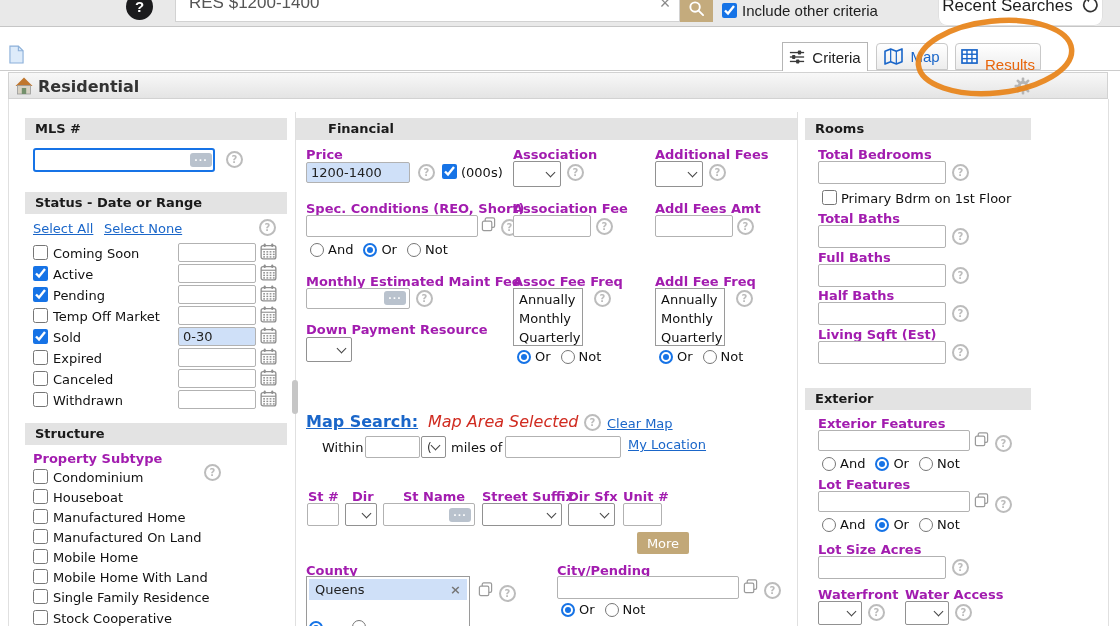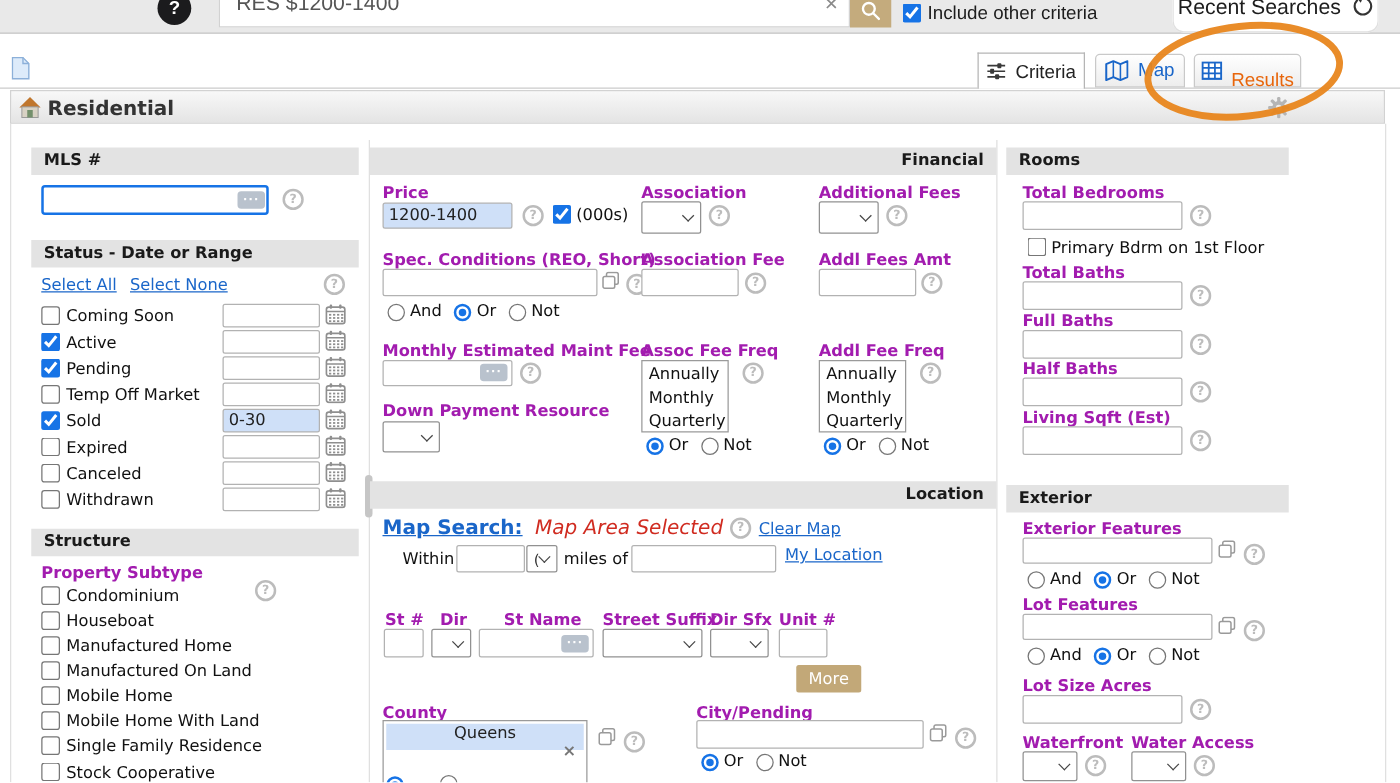--- a/index.html
+++ b/index.html
@@ -30,21 +30,21 @@
   .tab-results .tlabel{color:#e8650a;margin-top:16px;}
   
   .resbar{position:absolute;left:8px;top:72px;width:1100px;height:27px;background:linear-gradient(#f8f8f8,#e4e4e4);
           border:1px solid #d2d2d2;box-sizing:border-box;}
   .restitle{position:absolute;left:38px;top:77px;font:600 16px "DejaVu Sans",sans-serif;color:#333;}
   
   .vline{position:absolute;width:1px;background:#e0e0e0;}
   .thumb{position:absolute;left:292px;top:380px;width:6px;height:34px;background:#c6c6c6;border-radius:3px;}
   
   .shdr{position:absolute;height:22px;background:#e3e3e3;font:bold 13px/22px "DejaVu Sans",sans-serif;color:#1a1a1a;box-sizing:border-box;padding:0 10px;}
-  .shdr.center{text-align:right;padding-left:32px;}
+  .shdr.center{text-align:left;padding-left:32px;}
   .lbl{position:absolute;font:bold 13px "DejaVu Sans",sans-serif;color:#a21caf;white-space:nowrap;}
   .ti{position:absolute;border:1px solid #b2b2b2;background:#fff;box-sizing:border-box;font:13px "DejaVu Sans",sans-serif;color:#222;padding:0 4px;border-radius:2px;outline:none;}
   .ti.filled{background:#cfe0f8;}
   .q{position:absolute;width:17px;height:17px;border:2px solid #bcbcbc;border-radius:50%;box-sizing:border-box;color:#bcbcbc;
      font:bold 10px/13px "DejaVu Sans",sans-serif;text-align:center;background:transparent;cursor:pointer;}
   .q::before{content:"?";}
   .selbox{position:absolute;border:1px solid #919191;background:#fff;box-sizing:border-box;border-radius:2px;cursor:pointer;
           font:12px "DejaVu Sans",sans-serif;color:#333;padding:4px 0 0 5px;}
   .selbox::after{content:"";position:absolute;right:6px;top:50%;margin-top:-5px;width:6px;height:6px;
           border-right:1.6px solid #444;border-bottom:1.6px solid #444;transform:rotate(45deg);}
@@ -54,21 +54,21 @@
   .dots{position:absolute;width:22px;height:14px;background:#b9c2cd;border-radius:3px;color:#fff;
         font:bold 9px/14px "DejaVu Sans",sans-serif;text-align:center;letter-spacing:1px;cursor:pointer;}
   .dots::before{content:"\00b7\00b7\00b7";}
   .radio{display:inline-block;width:14px;height:14px;border:1.5px solid #767676;border-radius:50%;background:#fff;box-sizing:border-box;cursor:pointer;flex:none;}
   .radio.sel{border:2px solid #1673e6;position:relative;}
   .radio.sel::after{content:"";position:absolute;inset:2px;background:#1673e6;border-radius:50%;}
   .rgroup{position:absolute;display:flex;gap:10px;align-items:center;font:13px "DejaVu Sans",sans-serif;color:#111;}
   .rpair{display:flex;align-items:center;gap:4px;}
   .listbox{position:absolute;border:1px solid #9a9a9a;background:#fff;box-sizing:border-box;font:13px/19px "DejaVu Sans",sans-serif;color:#111;padding:1px 5px;}
   .chip{position:absolute;left:2px;top:2px;right:2px;height:21px;background:#cfe0f8;display:flex;align-items:center;
-        font:13px "DejaVu Sans",sans-serif;color:#222;padding:0 6px;box-sizing:border-box;flex-direction:column;}
+        font:13px "DejaVu Sans",sans-serif;color:#222;padding:0 6px;box-sizing:border-box;}
   .chipx{margin-left:auto;color:#777;font:bold 13px "DejaVu Sans",sans-serif;cursor:pointer;}
   .chipx::before{content:"\00d7";}
   .morebtn{position:absolute;left:603px;top:532px;width:52px;height:22px;background:#c2a878;color:#fff;border:none;border-radius:2px;
            font:13px "DejaVu Sans",sans-serif;cursor:pointer;margin-left:34px;}
   .mapsearch{position:absolute;font:bold 16px "DejaVu Sans",sans-serif;color:#1a66c9;text-decoration:underline;cursor:pointer;}
   .mapsel{position:absolute;font:italic 16px "DejaVu Sans",sans-serif;color:#d02b20;}
   svg.ic{position:absolute;}
 </style>
 </head>
 <body>
@@ -397,21 +397,20 @@
           <span>Or</span>
         </span>
       <span class="rpair">
           <span class="radio"></span>
           <span>Not</span>
         </span>
     </div>
   </div>
 
   <div>
-    <div class="shdr center" style="left:296px;top:385px;width:501px">Location</div>
 
     <a class="mapsearch" style="left:306px;top:412px">Map Search:</a>
     <span class="mapsel" style="left:428px;top:412px">Map Area Selected</span>
     <span class="q" style="left:584px;top:414px"></span>
     <a class="lnk" style="left:607px;top:416px">Clear Map</a>
 
     <span class="cblbl" style="left:322px;top:440px">Within</span>
     <input class="ti" style="left: 365px; top: 436px; width: 55px; height: 22px;">
     <div class="selbox" style="left:421px;top:436px;width:25px;height:22px;overflow:hidden"><span>(</span></div>
     <span class="cblbl" style="left:451px;top:440px">miles of</span>

